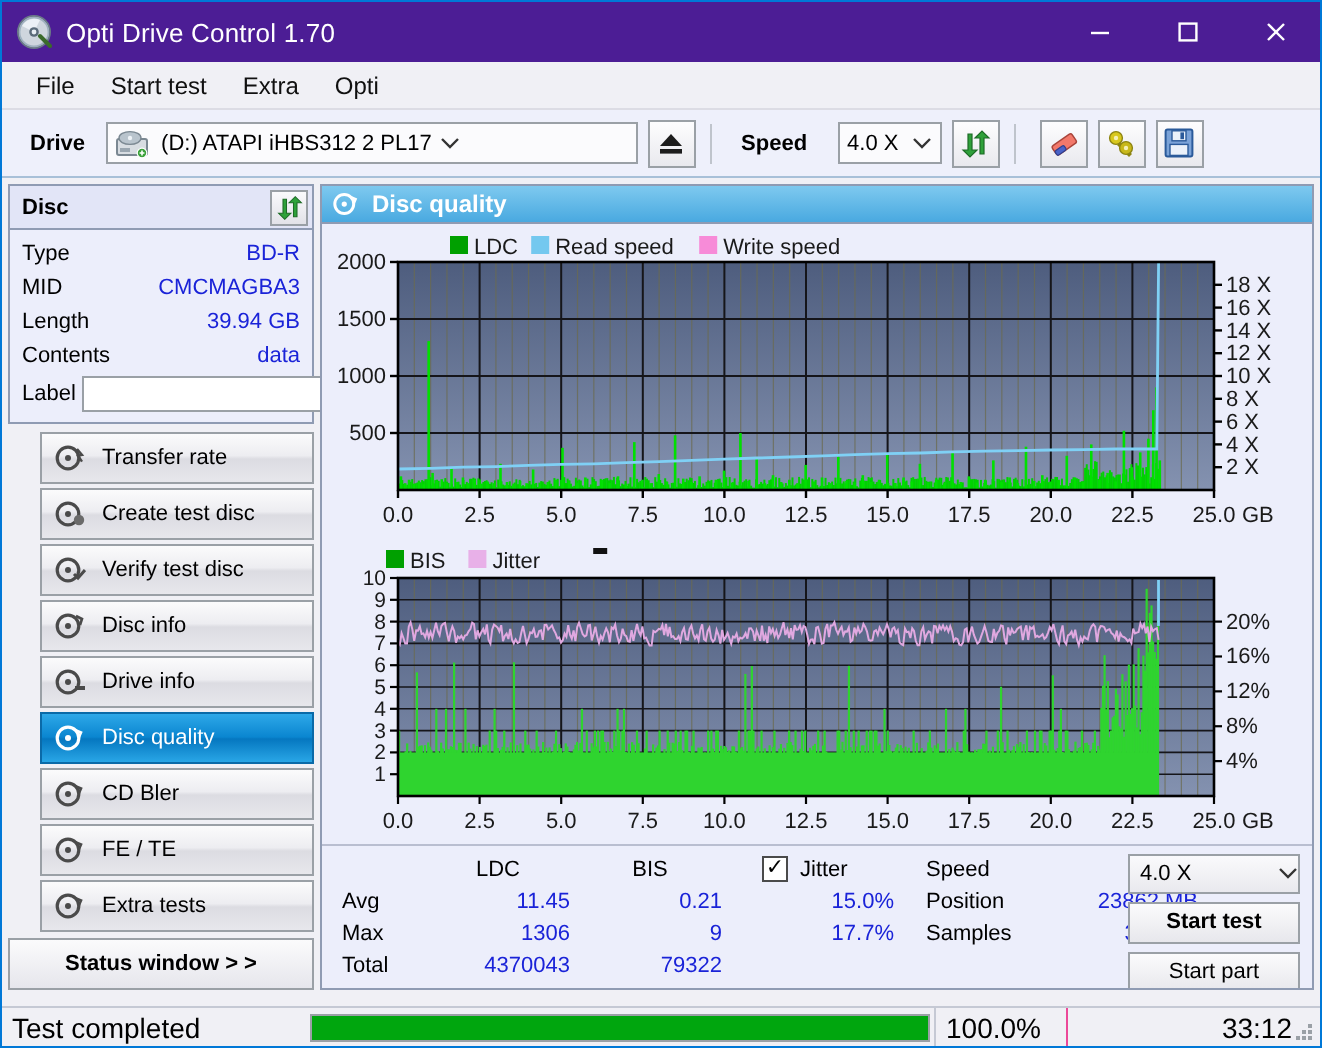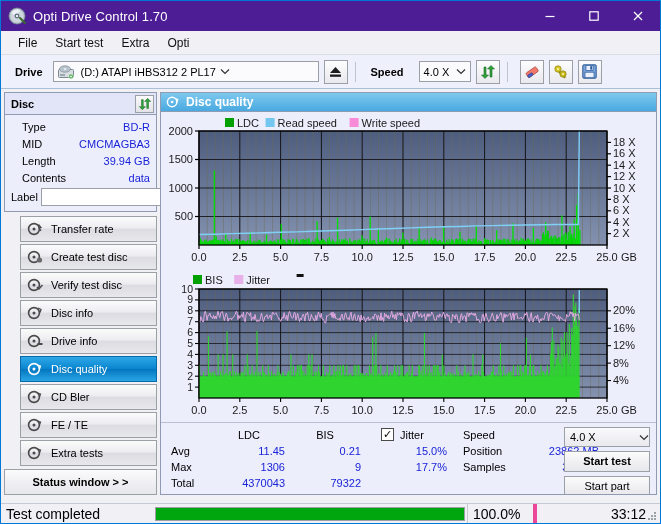--- a/index.html
+++ b/index.html
@@ -134,21 +134,21 @@
     width: 19px; height: 18px;
     border: 1px solid #9aa0a6;
     background: linear-gradient(#fafafc,#e2e2e8);
     display: flex; align-items: center; justify-content: center;
   }
   .disc-rows { padding: 3px 6px 5px 6px; }
   .disc-row {
     display: flex; justify-content: space-between; align-items: center;
     height: 17px; font-size: 11px;
   }
-  .disc-row .k { color: #000; margin-left: 11px; }
+  .disc-row .k { color: #000; }
   .disc-row .v { color: #1a23d8; }
   .label-row { display: flex; align-items: center; gap: 3px; margin-top: 1px; }
   .label-row .k { width: 38px; color: #000; font-size: 11px; }
   .label-input {
     flex: 1; height: 18px;
     border: 1px solid #9aa0a6;
     background: #fff;
     font-size: 11px;
     padding: 0 3px;
     font-family: "Liberation Sans", sans-serif;
@@ -274,21 +274,21 @@
   }
   .sb-text { width: 152px; color: #000; }
   .sb-progress {
     width: 310px; height: 14px;
     border: 1px solid #9aa0a6; background: #fff;
     margin: 0 2px;
     position: relative;
   }
   .sb-progress .fill { height: 100%; background: #00a60e; }
   .sb-pct { width: 66px; border-left: 1px solid #c5c9d4; justify-content: flex-start; }
-  .sb-time { flex: 1; border-left: 4px solid #ec4899; justify-content: flex-end; padding-right: 14px; }
+  .sb-time { flex: 1; border-left: 1px solid #ec4899; justify-content: flex-end; padding-right: 14px; }
   .grip {
     position: absolute; right: 2px; bottom: 2px;
     width: 12px; height: 12px;
   }
 </style>
 </head>
 <body>
 
 <div id="app">
 

